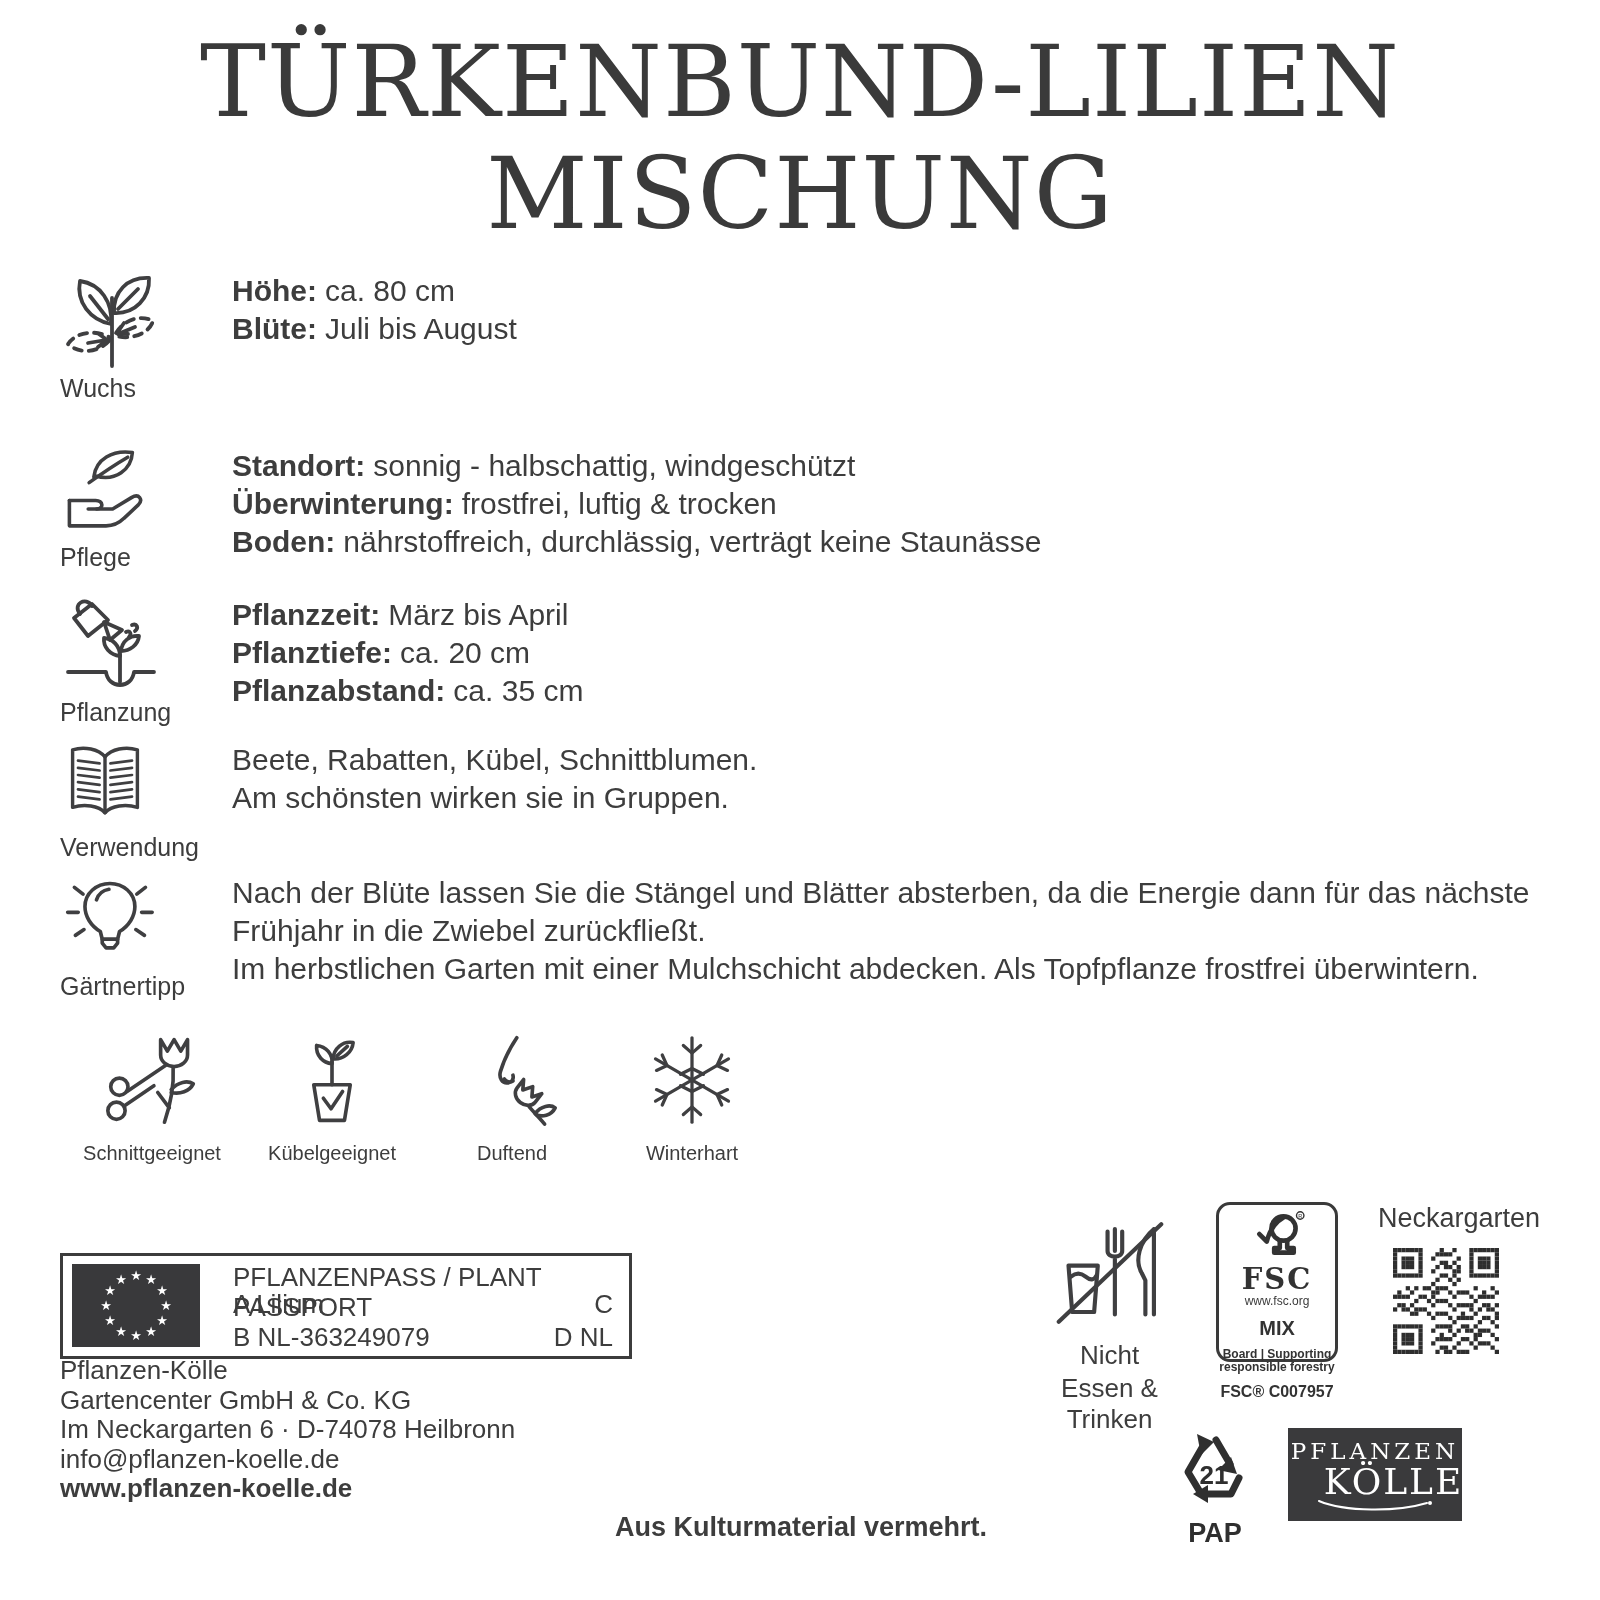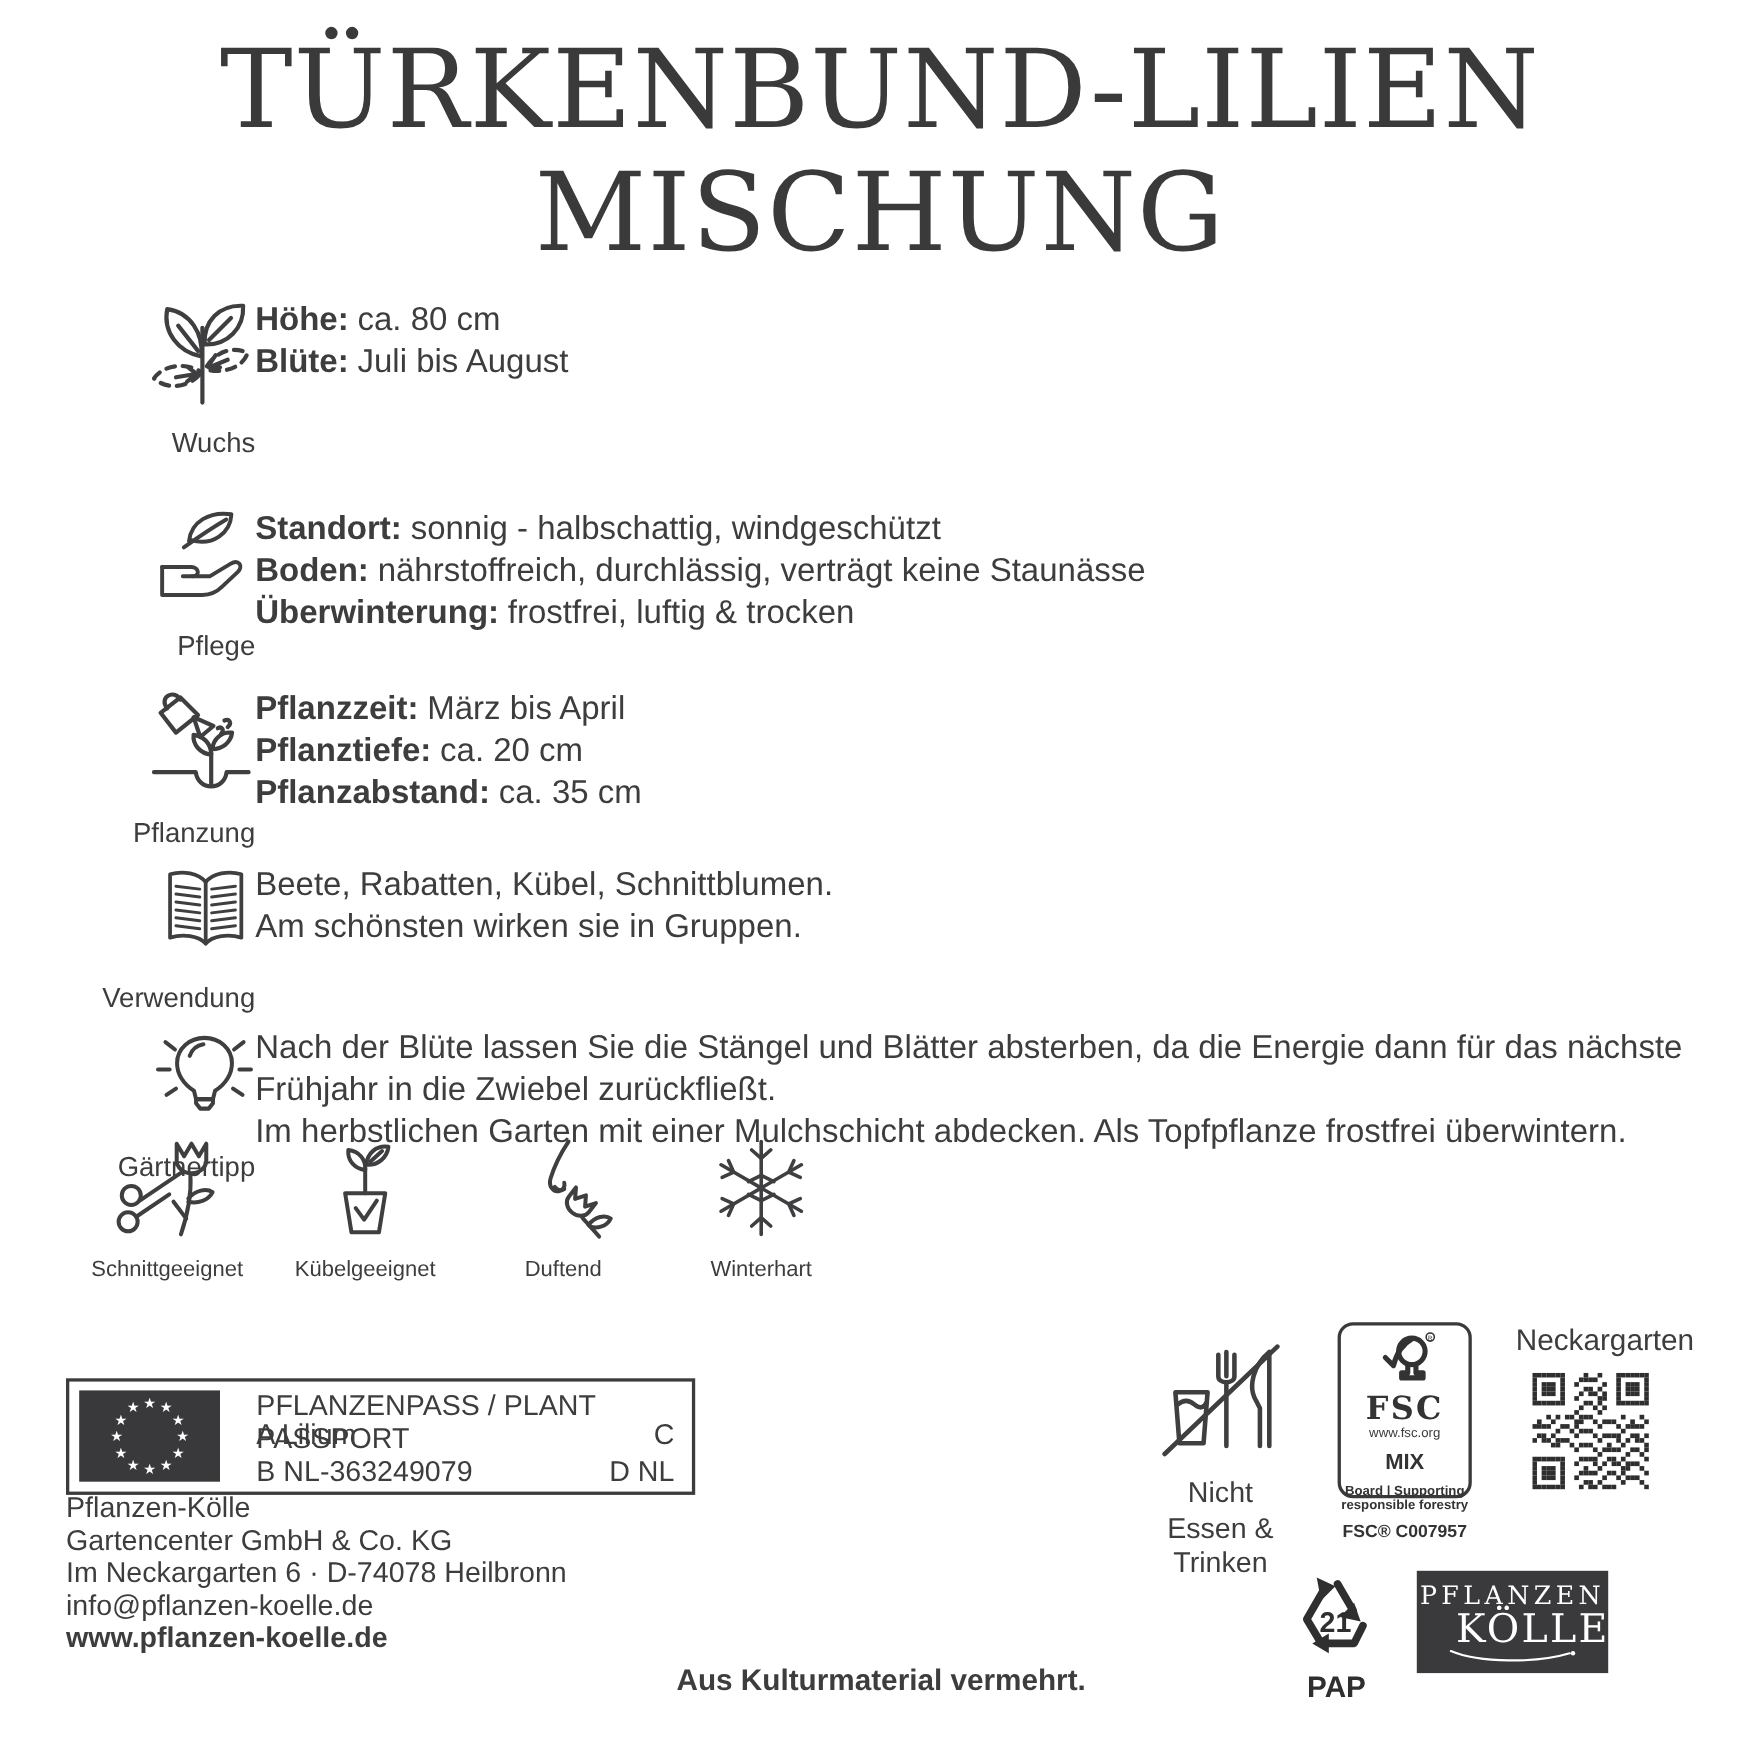--- a/index.html
+++ b/index.html
@@ -7,21 +7,21 @@
   .abs{position:absolute;}
 
   
   #title{top:26px;left:0;width:1600px;text-align:center;
          font-family:"DejaVu Serif",serif;font-size:99px;line-height:1.13;
          color:#3a3a3a;letter-spacing:1px;font-weight:400;}
 
   
   #sections{top:270px;left:60px;width:1480px;}
   .sec{display:flex;align-items:flex-start;}
-  .sec-icons{width:172px;flex:none;display:flex;flex-direction:column;align-items:flex-end;gap:15px;}
+  .sec-icons{width:172px;flex:none;display:flex;flex-direction:column;align-items:flex-start;}
   .sec-label{font-size:25px;margin-top:4px;color:#3d3d3d;}
   .sec-text{padding-top:2px;font-size:30px;line-height:38px;color:#3d3d3d;}
   .sec-text b{margin-right:8px;text-align:right;}
   .sec-text p{margin:0;}
   .mb1{margin-bottom:42px}.mb2{margin-bottom:22px}.mb3{margin-bottom:12px}.mb4{margin-bottom:10px}
   svg.icon{stroke:#3f3f41;stroke-width:3.8;fill:none;stroke-linecap:round;stroke-linejoin:round;}
 
   
   #features{top:1032px;left:62px;display:flex;}
   .feat{width:180px;text-align:center;}
@@ -107,22 +107,22 @@
       <svg class="icon" width="94" height="94" viewBox="0 0 100 100">
         <path d="M36 34 C38 15 56 5 77 8 C76 26 59 39 38 33"></path>
         <path d="M31 40 C45 30 60 20 72 13"></path>
         <path d="M10 59 H38 C46 59 47 68 39 68 H30"></path>
         <path d="M39 68 H56 L76 56 C84 51 89 58 83 64 L68 78 C63 83 56 86 49 86 H10 V59"></path>
       </svg>
       <div class="sec-label">Pflege</div>
     </div>
     <div class="sec-text">
       <div class="line"><b>Standort:</b><span>sonnig - halbschattig, windgeschützt</span></div>
+      <div class="line"><b>Überwinterung:</b><span>frostfrei, luftig &amp; trocken</span></div>
       <div class="line"><b>Boden:</b><span>nährstoffreich, durchlässig, verträgt keine Staunässe</span></div>
-      <div class="line"><b>Überwinterung:</b><span>frostfrei, luftig &amp; trocken</span></div>
     </div>
   </div>
 
   <div class="sec mb3">
     <div class="sec-icons">
       <svg class="icon" width="100" height="100" viewBox="0 0 100 100">
         <path d="M14 24 L32 10 L48 26 L28 42 Z"></path>
         <path d="M20 20 C12 10 26 2 32 12"></path>
         <path d="M44 28 L62 36 L50 46 Z"></path>
         <path d="M66 38 C70 36 72 40 69 43 M72 31 C77 29 79 34 75 37"></path>

